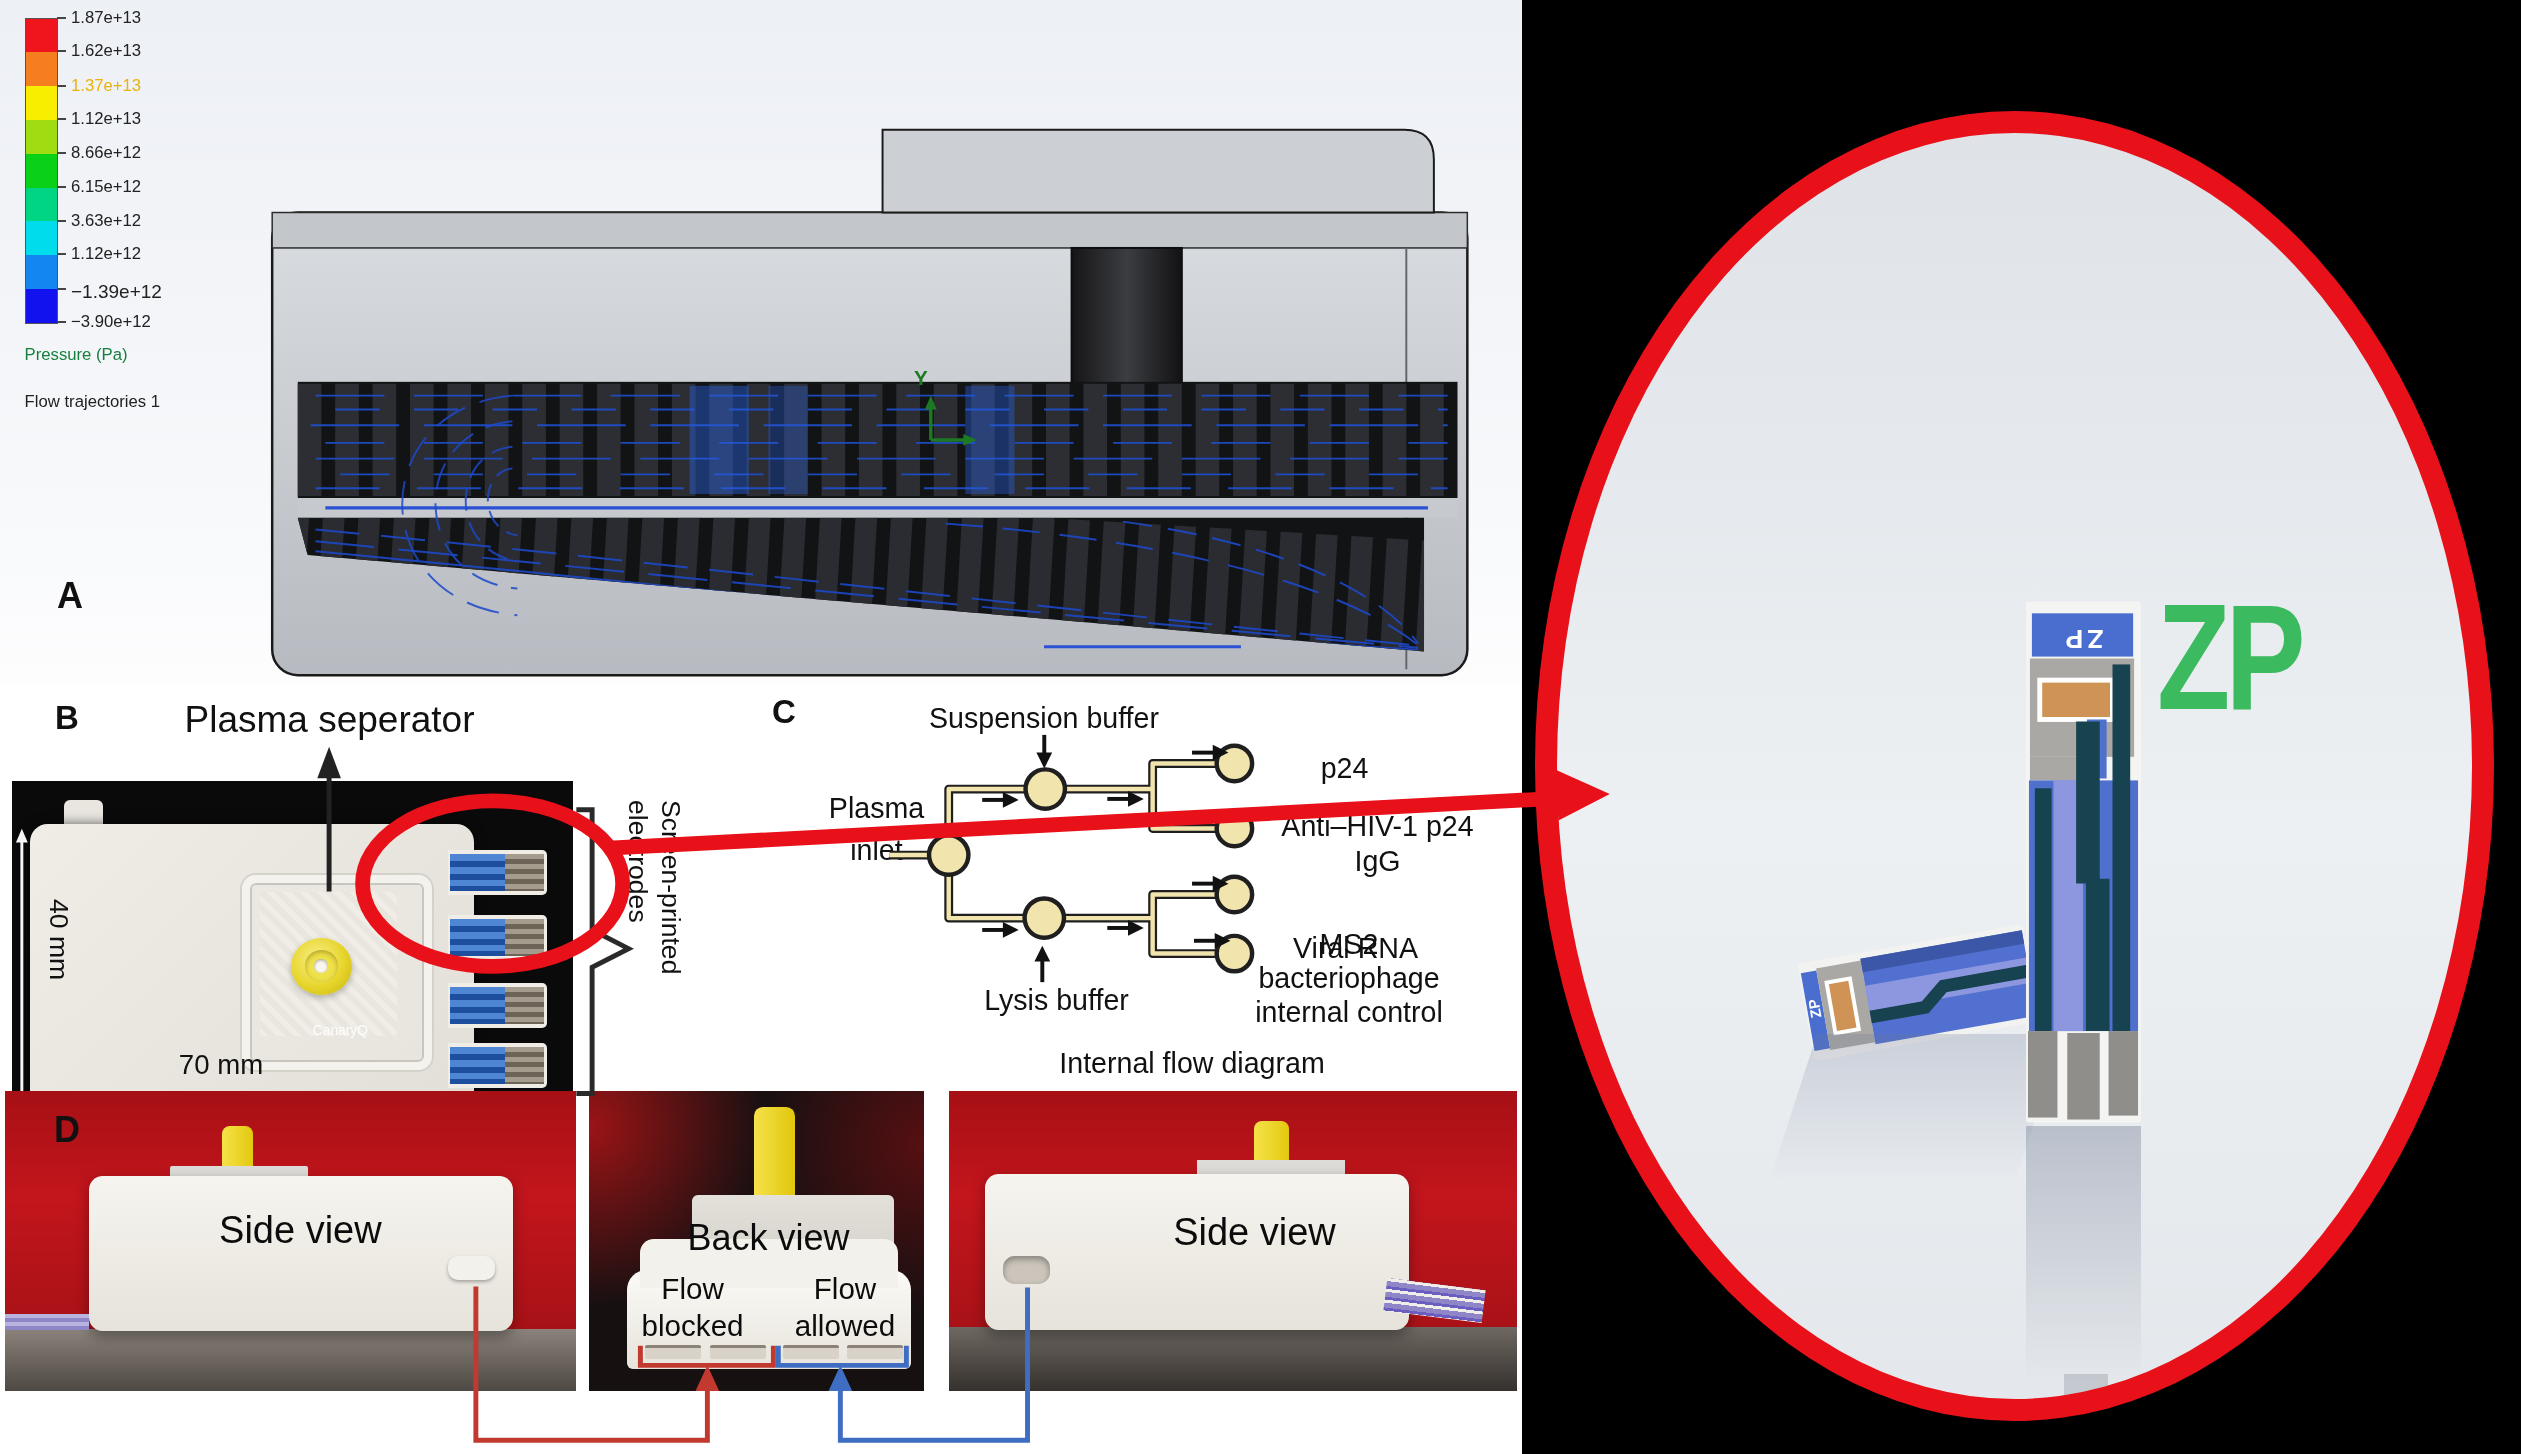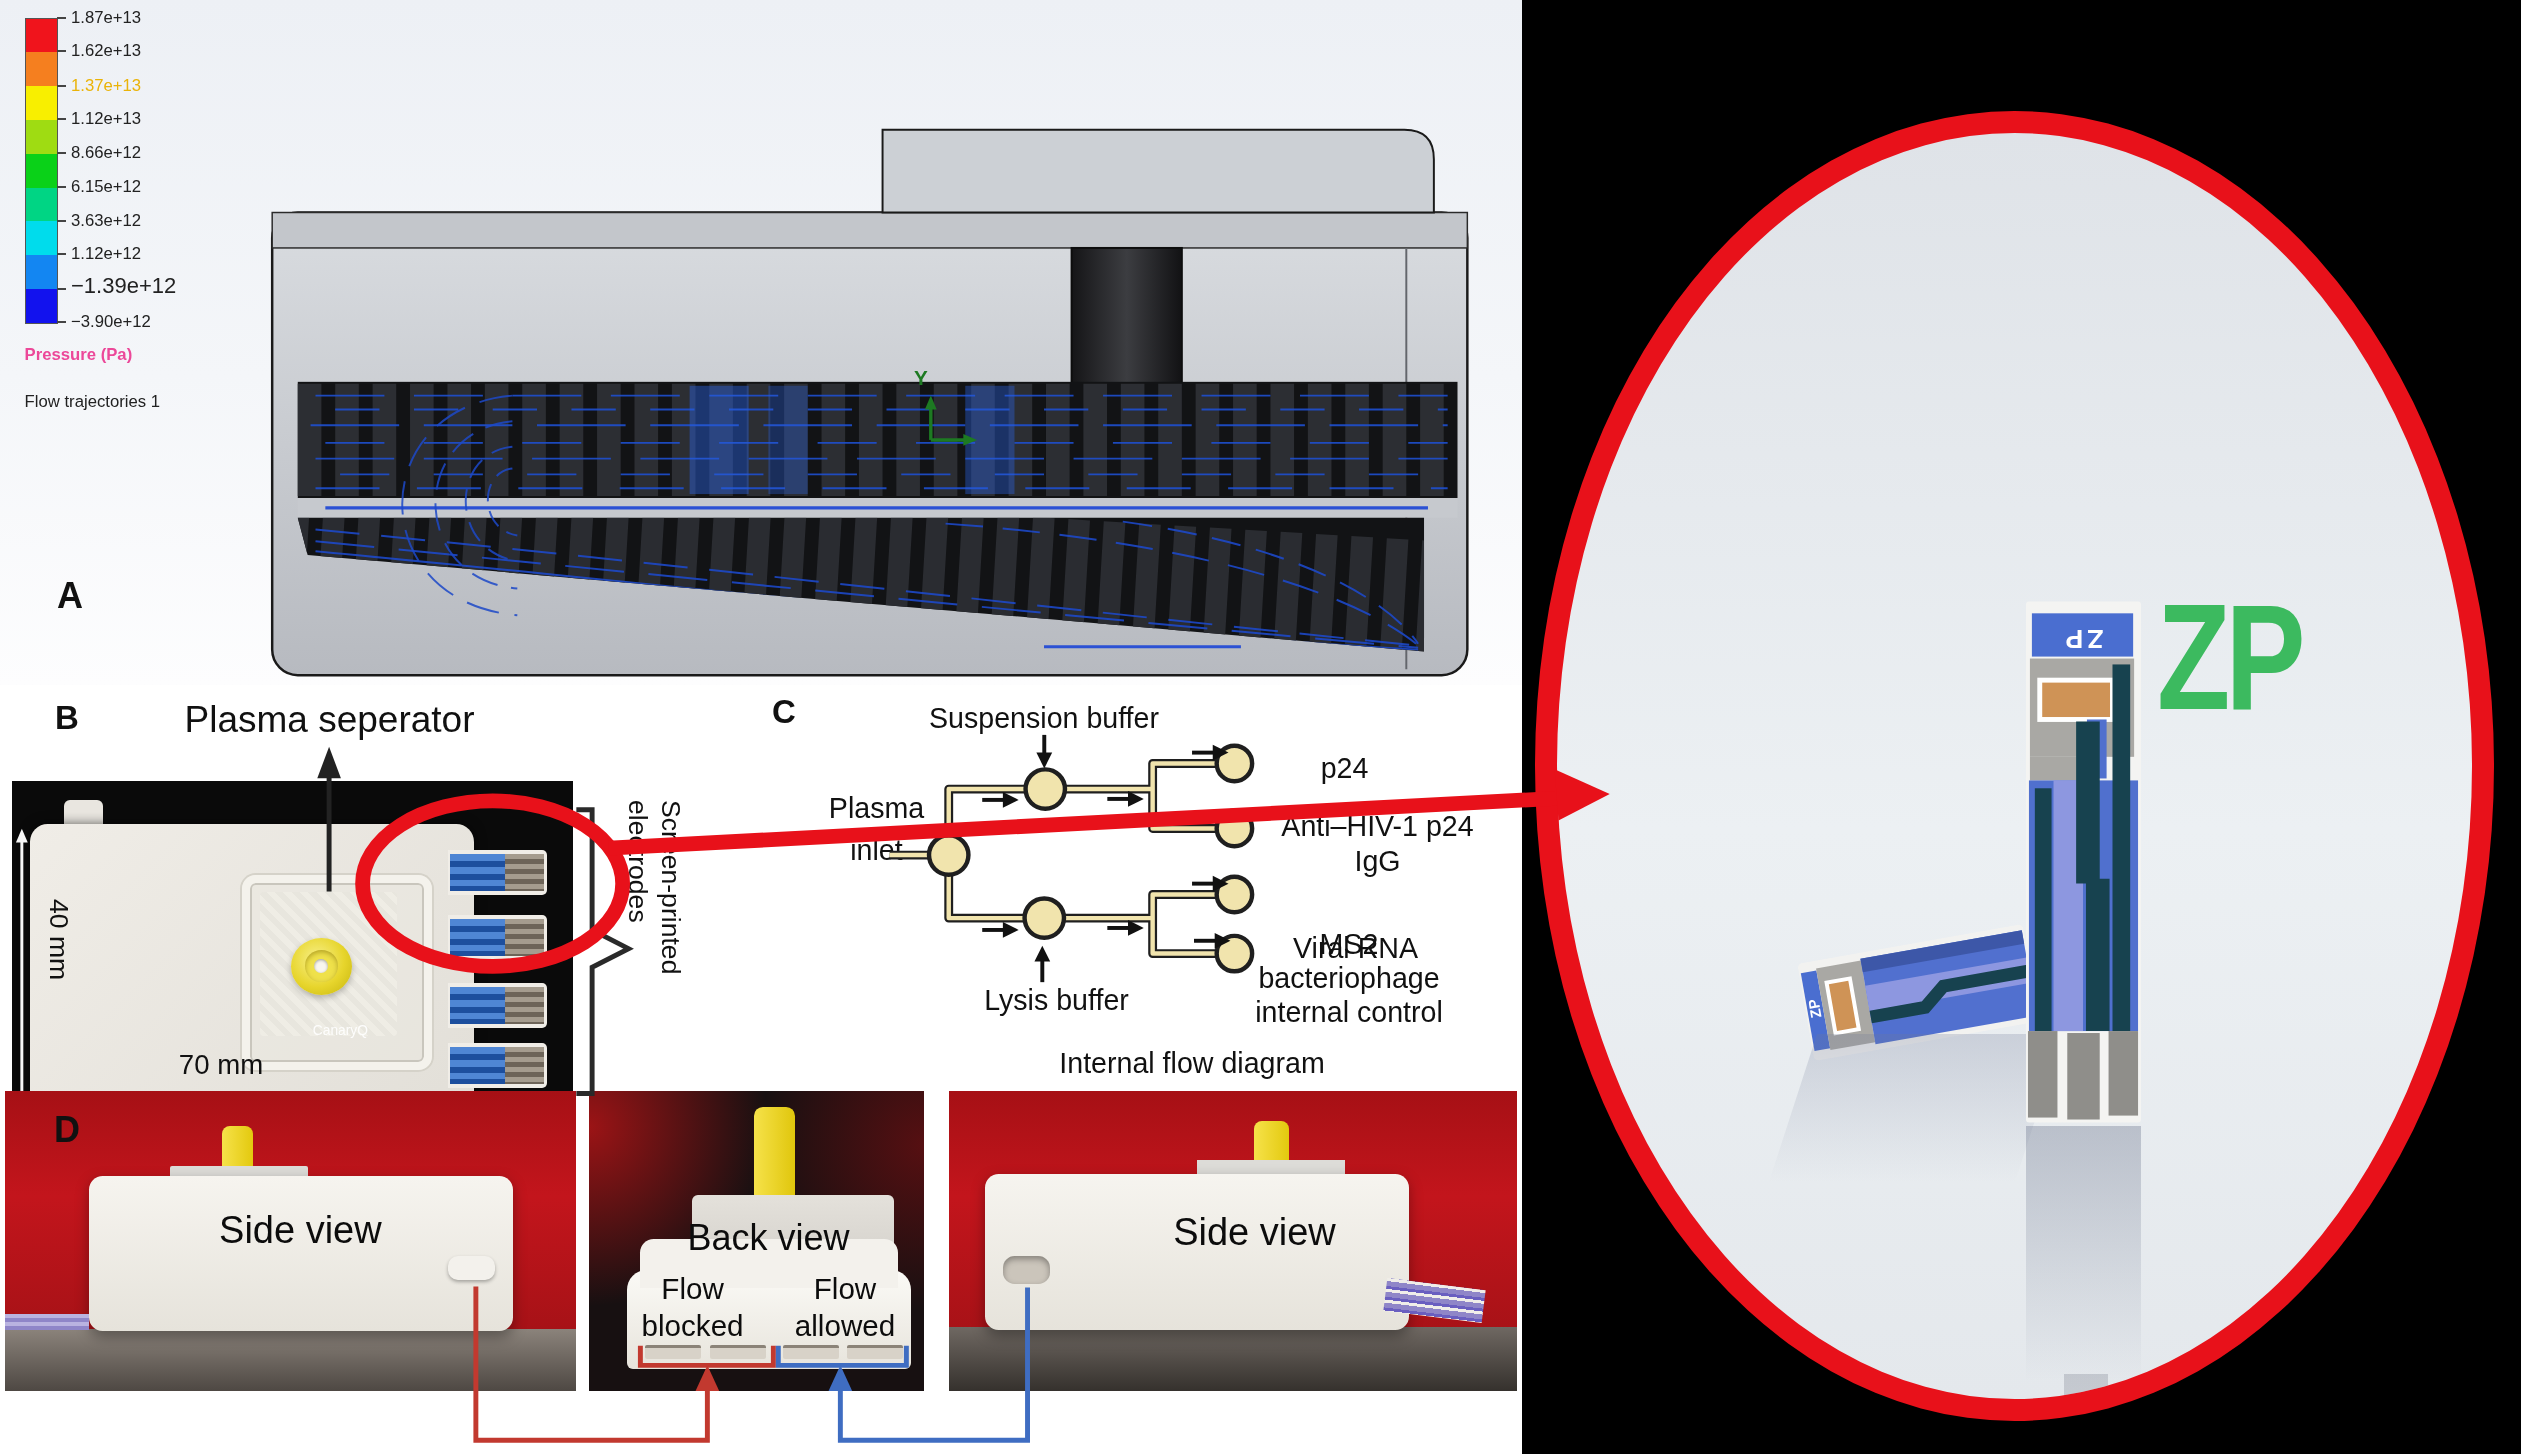--- a/index.html
+++ b/index.html
@@ -44,23 +44,23 @@
   <div class="abs" style="left:57px;top:321px;width:8.9px;height:2px;background:#444;"></div>
 
   <div class="abs" style="left:71px;top:7.9px;font-size:16.7px;color:#222;">1.87e+13</div>
   <div class="abs" style="left:71px;top:41px;font-size:16.7px;color:#222;text-align:center;">1.62e+13</div>
   <div class="abs" style="left:71px;top:76px;font-size:16.7px;color:#eab308;">1.37e+13</div>
   <div class="abs" style="left:71px;top:109px;font-size:16.7px;color:#222;">1.12e+13</div>
   <div class="abs" style="left:71px;top:143px;font-size:16.7px;color:#222;">8.66e+12</div>
   <div class="abs" style="left:71px;top:177px;font-size:16.7px;color:#222;">6.15e+12</div>
   <div class="abs" style="left:71px;top:211px;font-size:16.7px;color:#222;">3.63e+12</div>
   <div class="abs" style="left:71px;top:244px;font-size:16.7px;color:#222;">1.12e+12</div>
-  <div class="abs" style="left:71px;top:273px;font-size:22px;color:#222;">−1.39e+12</div>
+  <div class="abs" style="left:71px;top:281px;font-size:19px;color:#222;">−1.39e+12</div>
   <div class="abs" style="left:71px;top:312px;font-size:16.7px;color:#222;">−3.90e+12</div>
-  <div class="abs" style="left:24.6px;top:345px;font-size:16.7px;color:#ec4899;font-weight:bold;">Pressure (Pa)</div>
+  <div class="abs" style="left:24.6px;top:345px;font-size:16.7px;color:#15803d;">Pressure (Pa)</div>
   <div class="abs" style="left:24.6px;top:392px;font-size:16.7px;color:#222;">Flow trajectories 1</div>
 
   <div class="abs panel-label" style="left:57px;top:575px;font-size:36px;">A</div>
 
   <svg class="abs" style="left:256px;top:118px;" width="1261" height="571" viewBox="0 0 1280 580">
     <defs>
       <linearGradient id="bodyG" x1="0" y1="0" x2="0" y2="1">
         <stop offset="0" stop-color="#d9dce0"></stop>
           <stop offset="1" stop-color="#b7bac0"></stop>
       </linearGradient>

